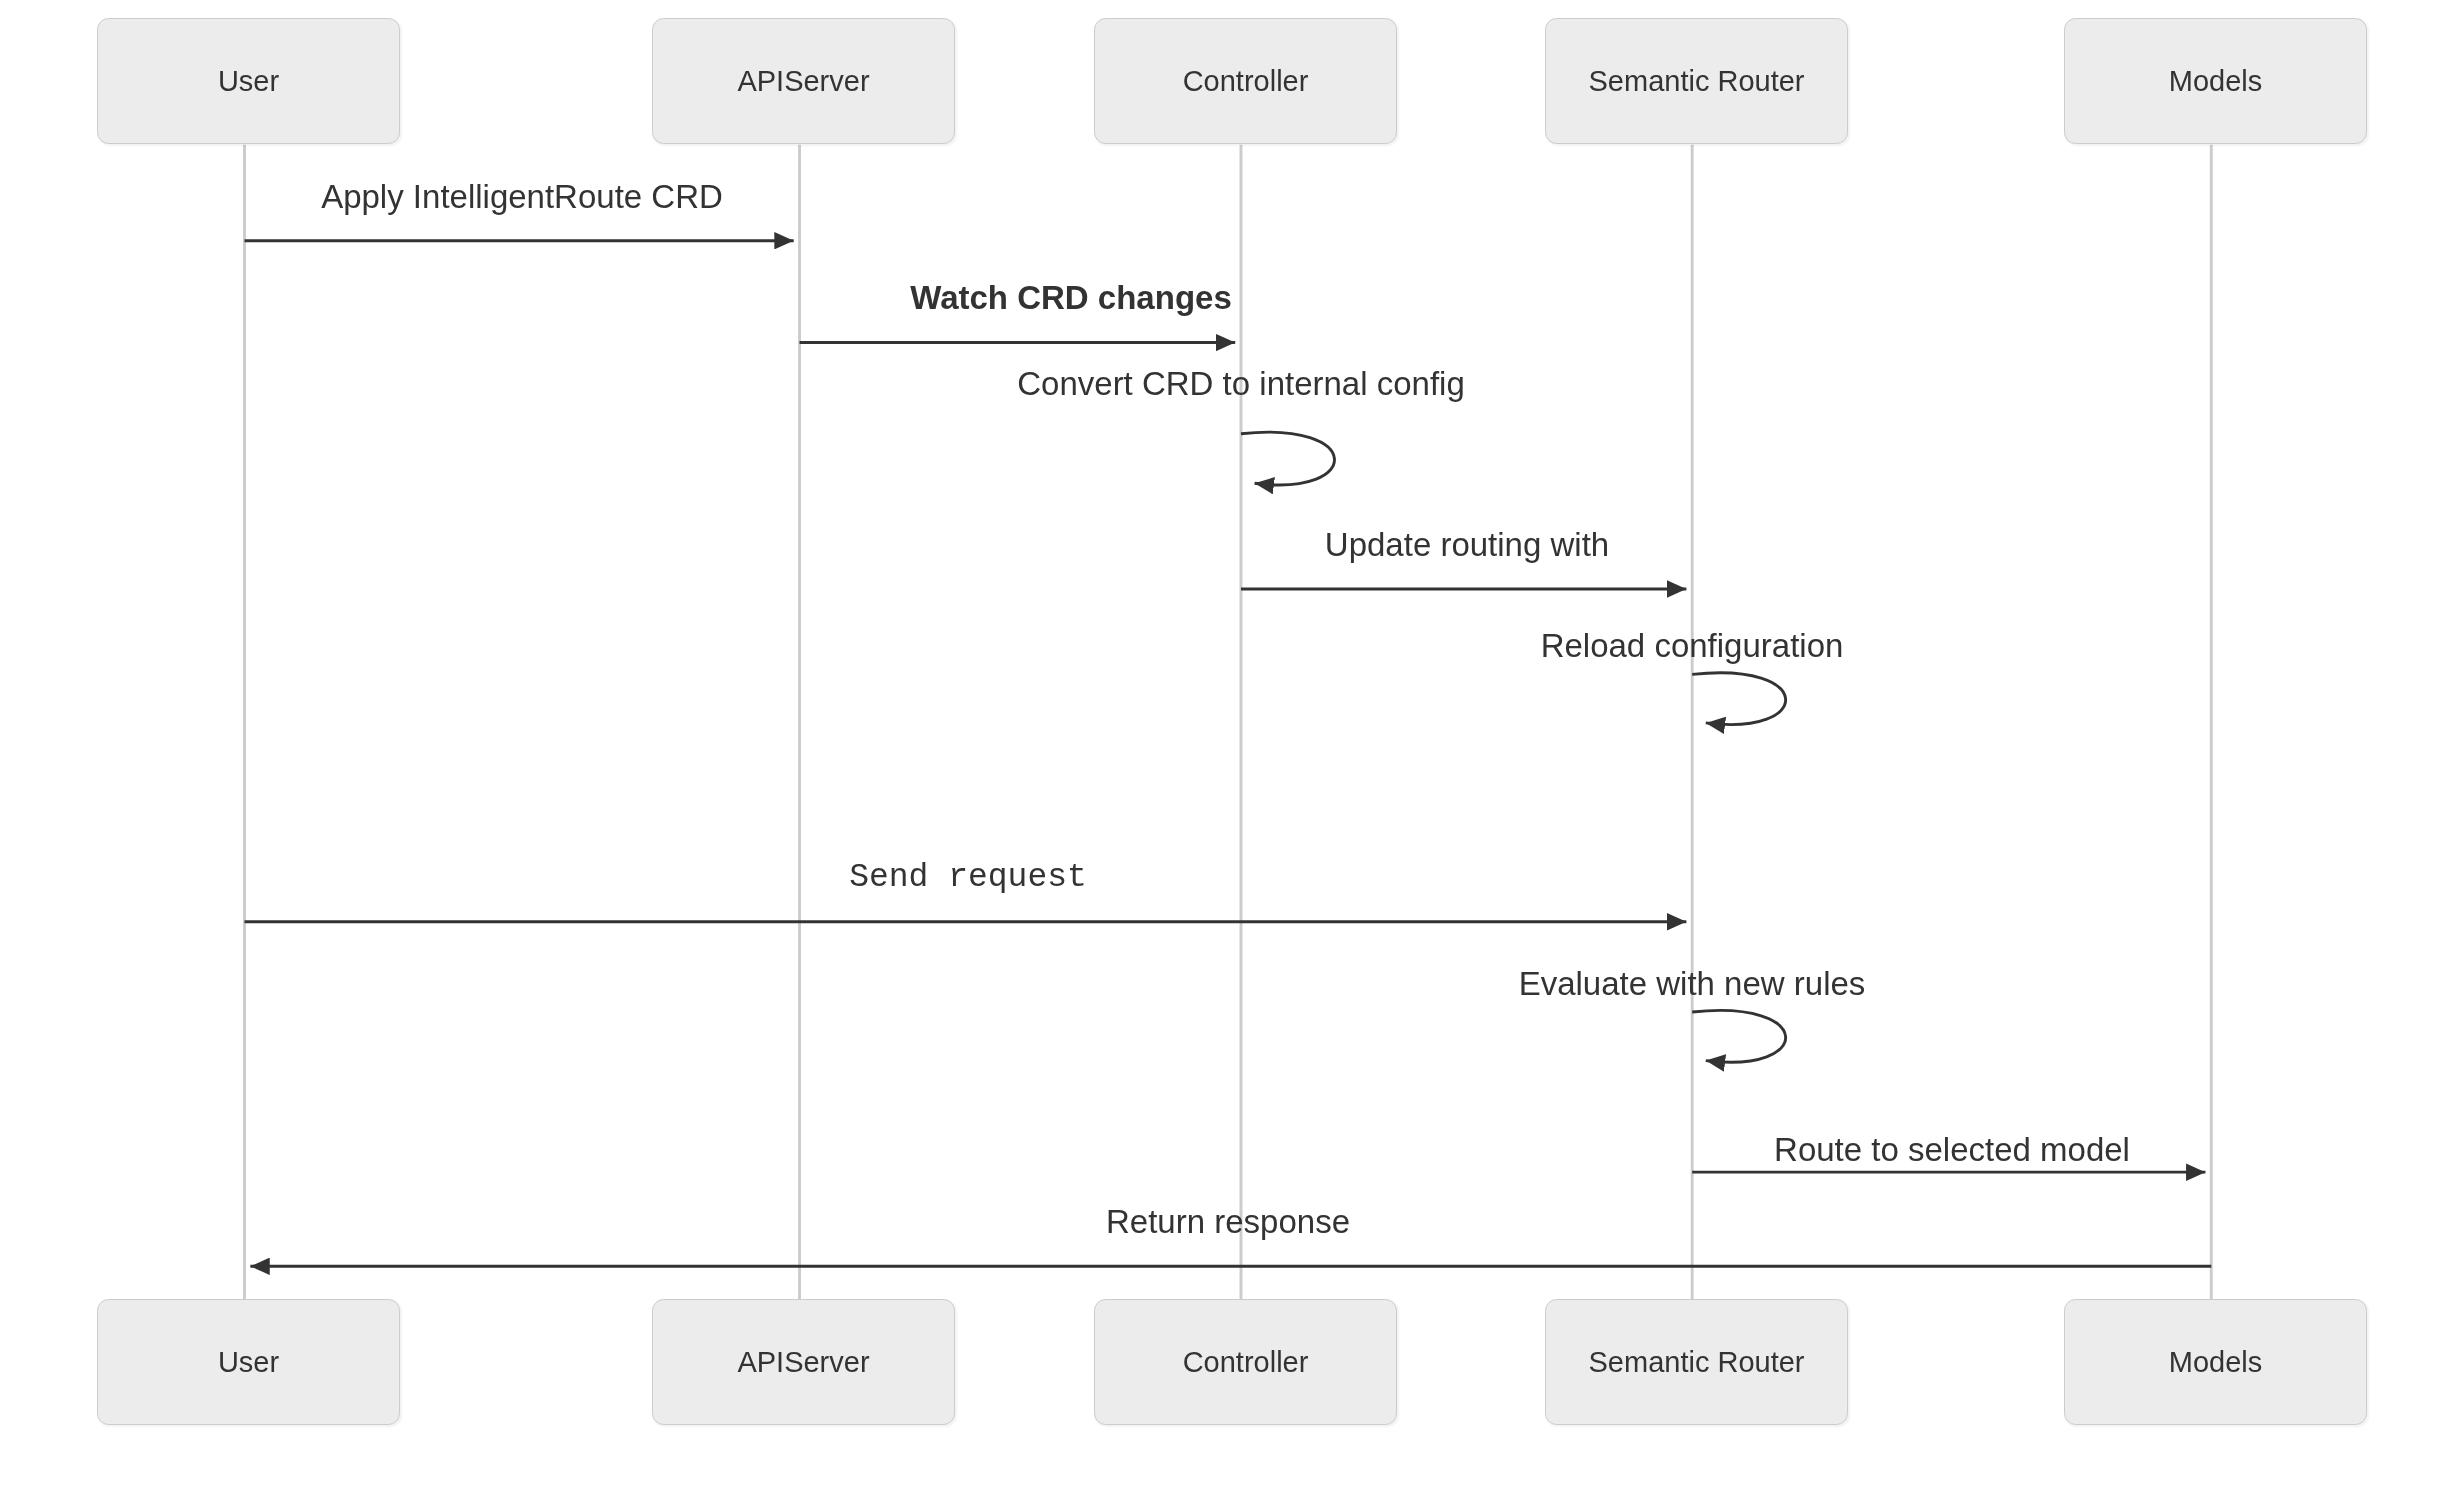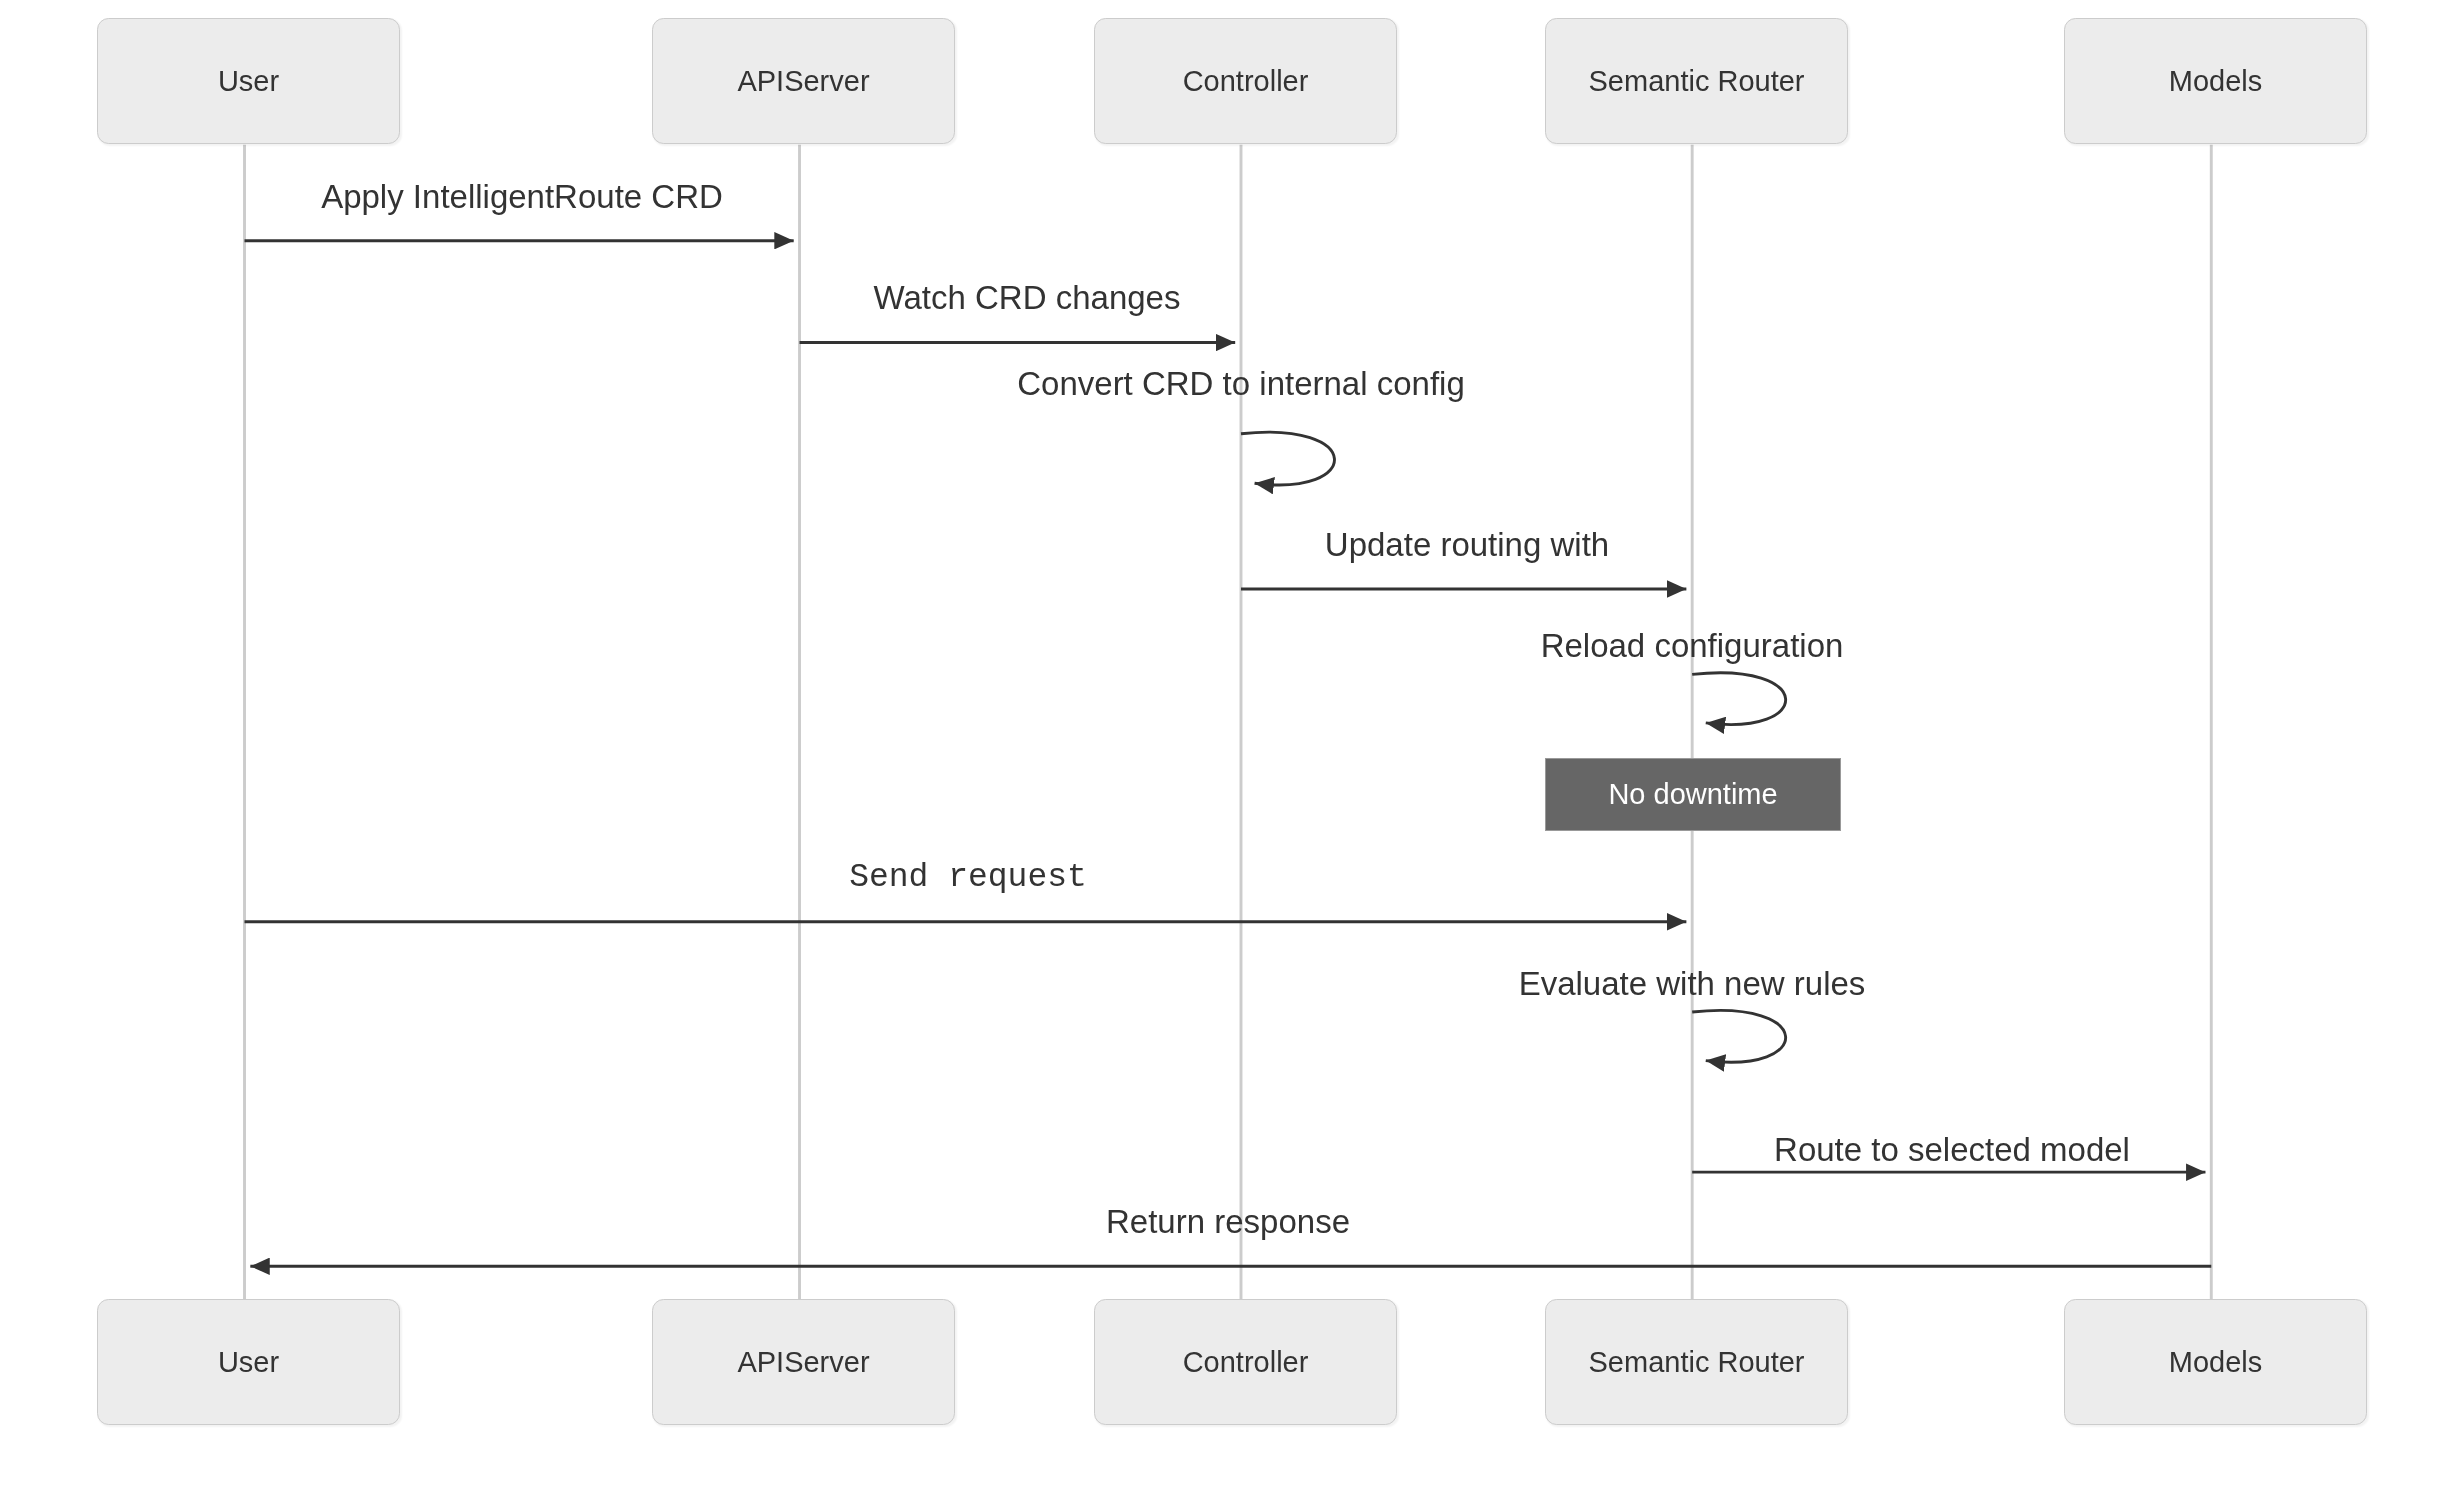--- a/index.html
+++ b/index.html
@@ -81,27 +81,24 @@
       <span>Controller</span>
     </div>
   <div class="actor" style="left:1545px; top:1299px;">
       <span>Semantic Router</span>
     </div>
   <div class="actor" style="left:2064px; top:1299px;">
       <span>Models</span>
     </div>
 
   <div class="msg-label" style="left:522px;  top:179px;">Apply IntelligentRoute CRD</div>
-  <div class="msg-label" style="left:1027px; top:280px;">Watch CRD changes</div>
+  <div class="msg-label" style="left:1071px; top:280px;font-weight:bold;">Watch CRD changes</div>
   <div class="msg-label" style="left:1241px; top:366px;">Convert CRD to internal config</div>
   <div class="msg-label" style="left:1467px; top:527px;">Update routing with</div>
   <div class="msg-label" style="left:1692px; top:628px;">Reload configuration</div>
   <div class="msg-label" style="left:968px;  top:860px;font-family:Liberation Mono, monospace;">Send request</div>
   <div class="msg-label" style="left:1692px; top:966px;">Evaluate with new rules</div>
   <div class="msg-label" style="left:1952px; top:1132px;">Route to selected model</div>
   <div class="msg-label" style="left:1228px; top:1204px;">Return response</div>
 
-  <div class="note">
-    <span>No downtime</span>
-  </div>
 
 </div>
 
 
 </body></html>

